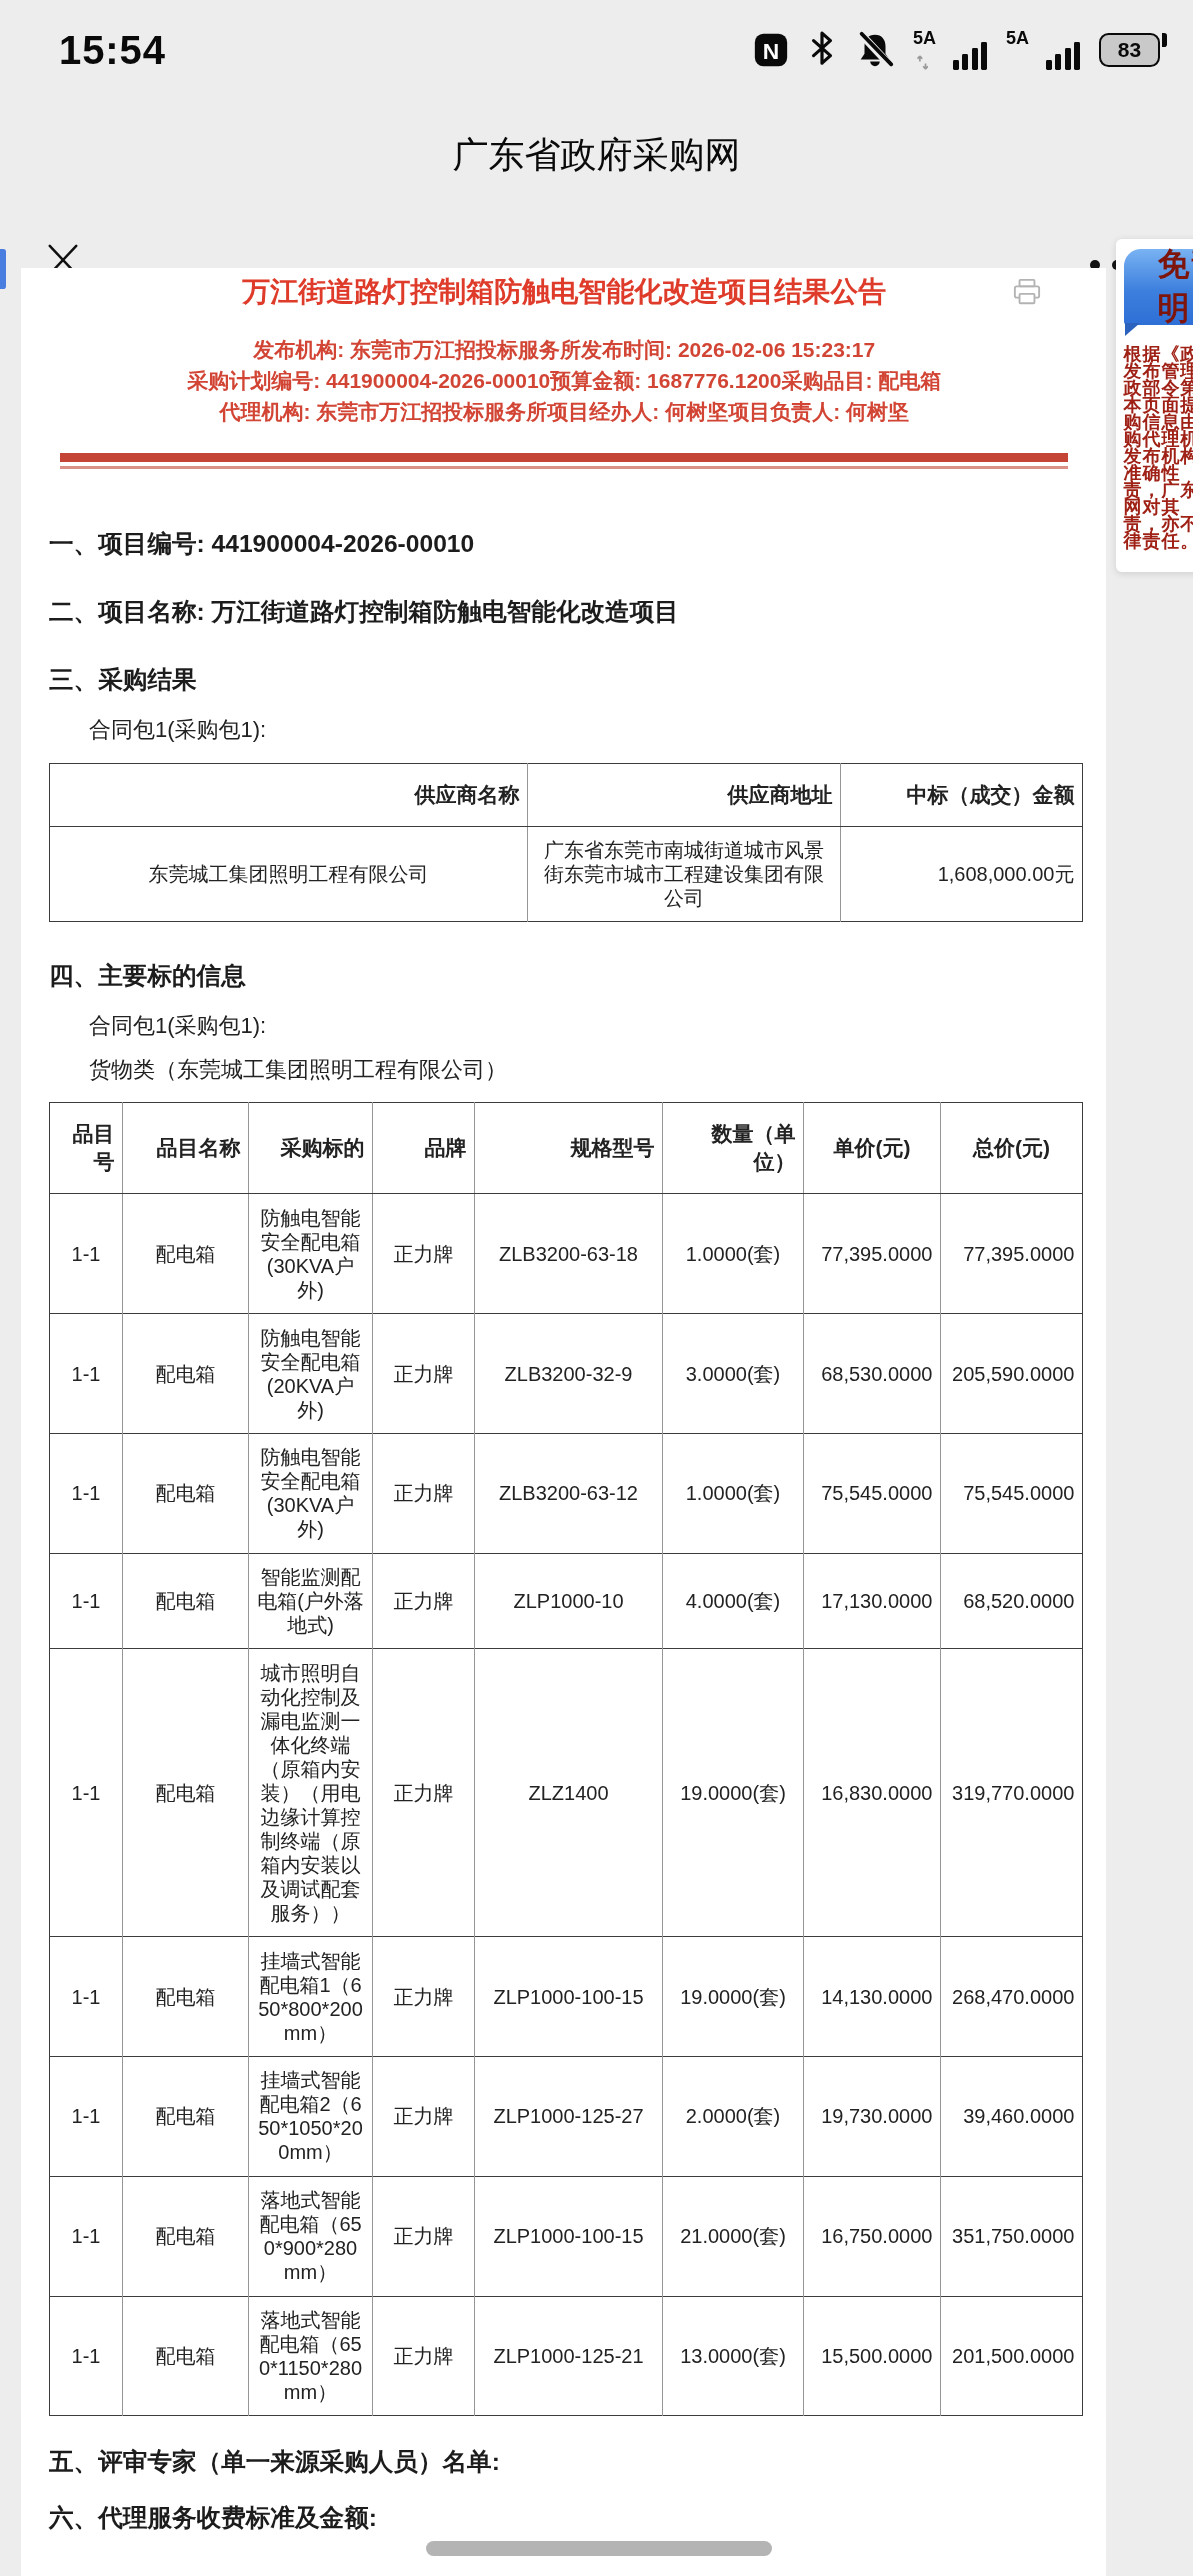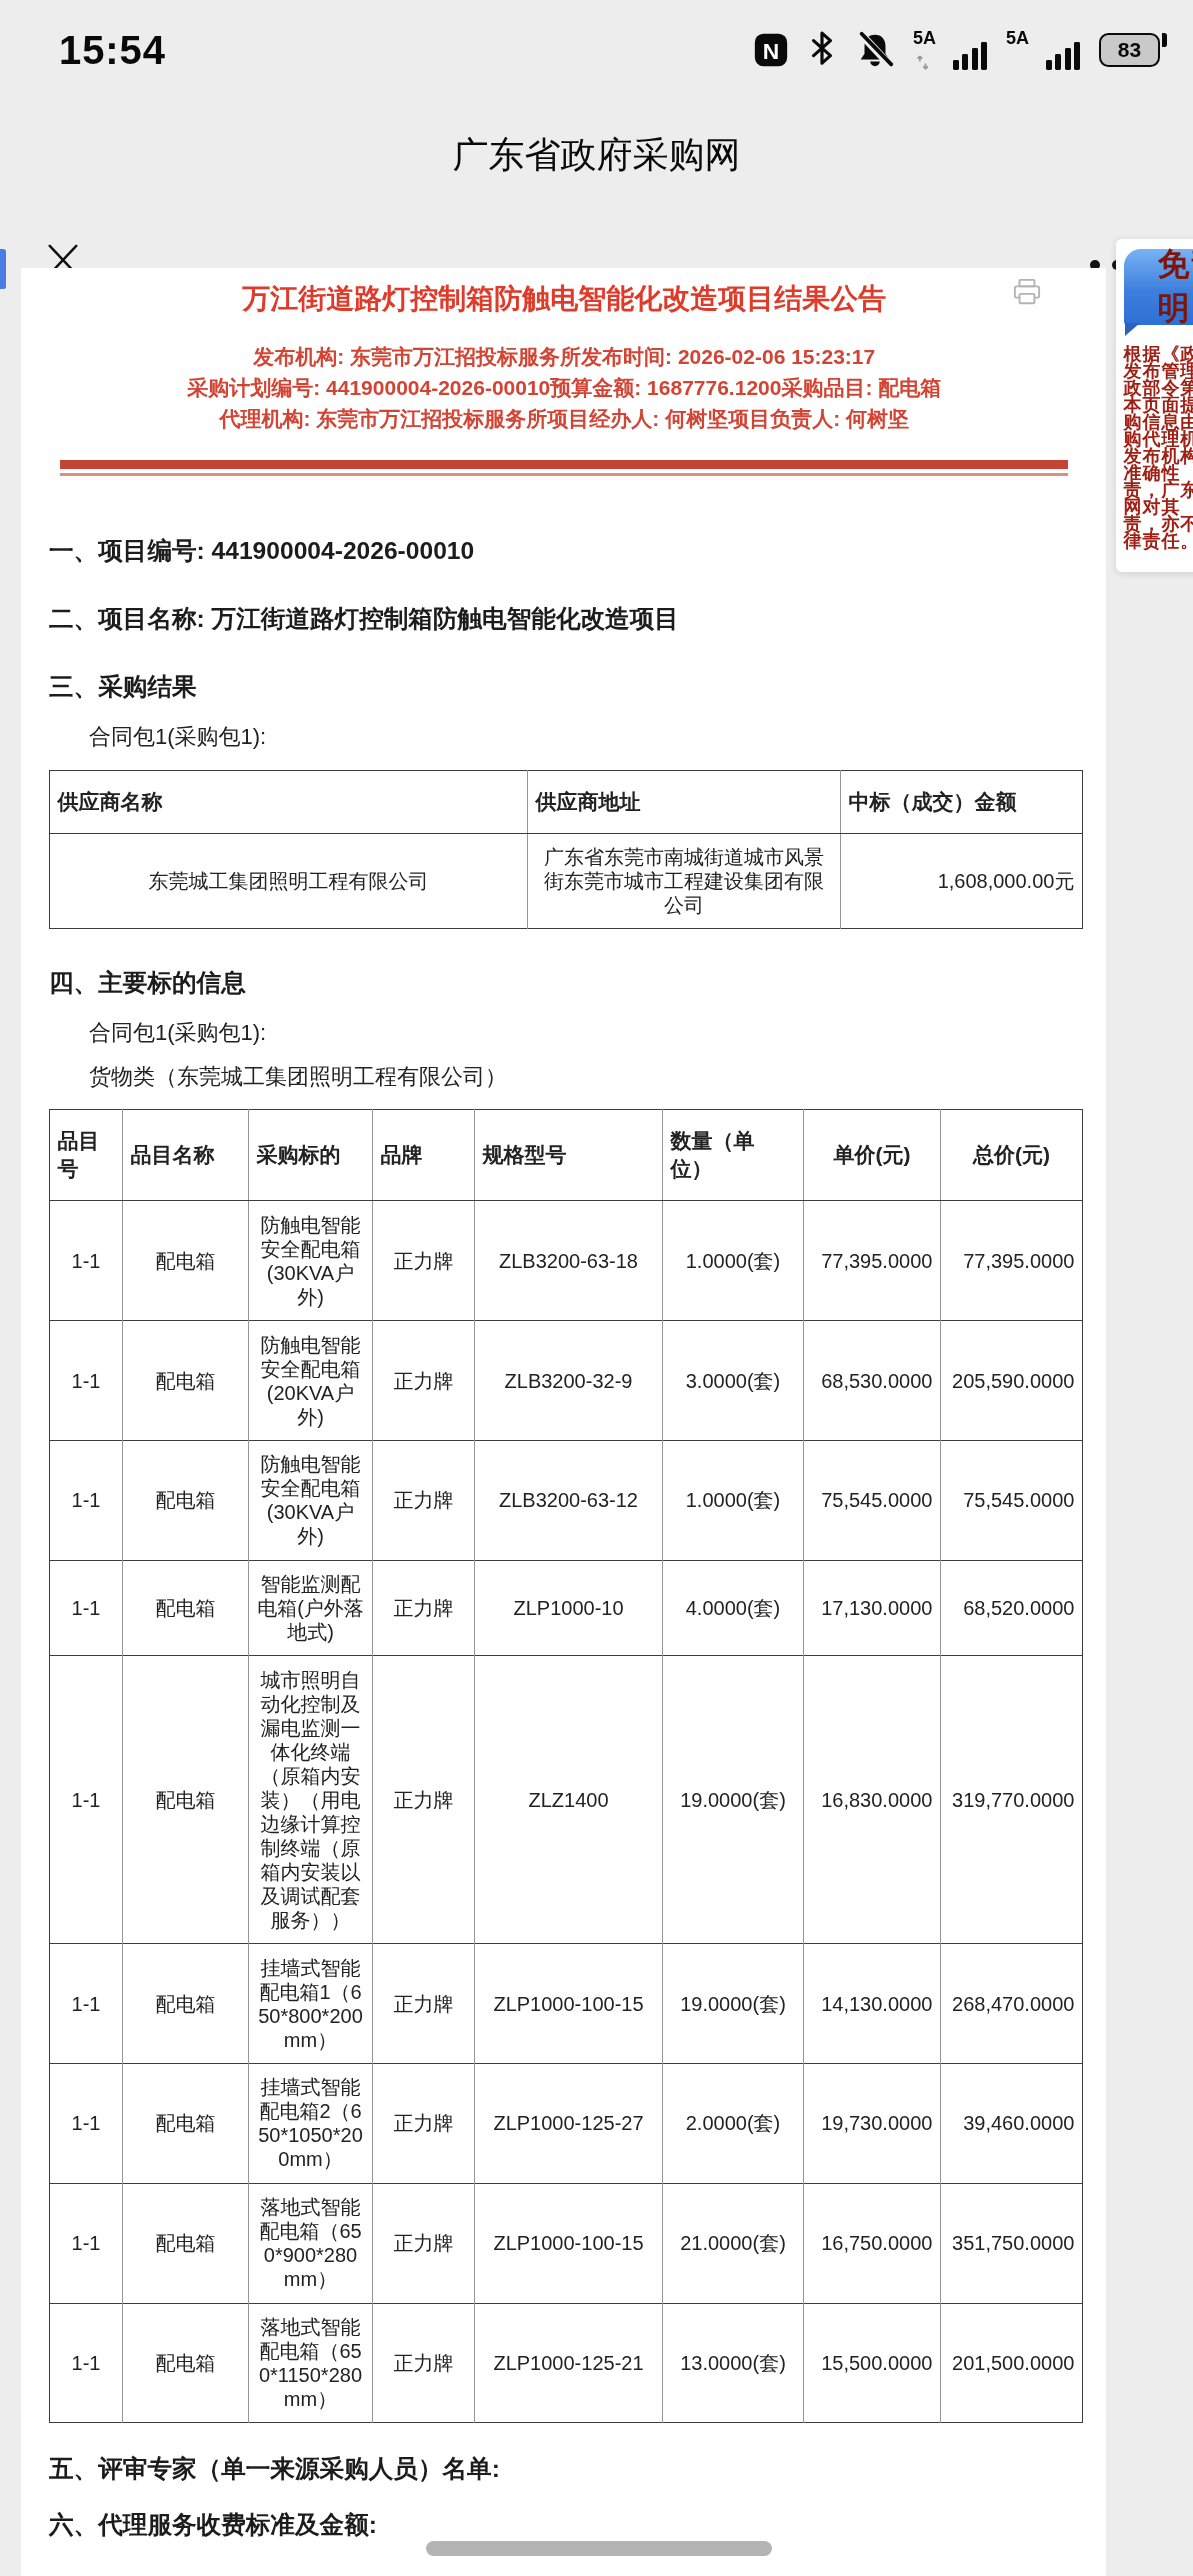--- a/index.html
+++ b/index.html
@@ -26,21 +26,21 @@
   .nav-menu { position:absolute; right:49px; top:169px; display:flex; gap:11.4px; cursor:pointer; }
   .nav-menu i { width:10.4px; height:10.4px; border-radius:50%; background:#141414; }
   .nav-center { text-align:center; padding-top:40px; }
   .nav-title { font-size:36px; color:#0a0a0a; font-weight:500; }
   .nav-url { margin-top:13.3px; font-size:25.6px; color:#a4a4a4; }
 
   
   .card { position:absolute; left:21px; top:268px; width:1085px; min-height:2308px; background:#ffffff; }
   .card-inner { padding:0 26.5px 57px 28px; }
 
-  .doc-title-row { position:relative; padding-top:13px; }
+  .doc-title-row { position:relative; padding-top:6px; }
   .doc-title { text-align:center; font-size:28px; font-weight:700; color:#df3b2a; line-height:1.25; padding:0 76px; }
   .print-btn { position:absolute; right:38px; top:9.5px; cursor:pointer; }
 
   .meta { margin-top:24.6px; color:#d24535; font-size:21px; }
   .meta-row { display:flex; justify-content:center; line-height:31px;font-weight:bold; }
   .meta-item { white-space:nowrap; }
 
   .divider { margin:26.5px 11.4px 0 11.4px; }
   .divider .thick { height:8.5px; background:#c44436; }
   .divider .thin { height:2.8px; background:#d99186; margin-top:4.7px; }
@@ -49,21 +49,21 @@
   .sub-line { font-size:22px; color:#222; padding-left:40px; line-height:26.5px; }
 
   .mt-s1 { margin-top:61px; }
   .mt-h  { margin-top:40px; }
   .mt-sub{ margin-top:23px; }
   .mt-tb { margin-top:19px; }
 
   table { border-collapse:collapse; table-layout:fixed; width:1033px; margin-left:0; background:#fff; border:1.9px solid #3c3c3c; }
   th,td { border-left:0.9px solid #969696; font-size:20px; color:#222; word-break:break-all; }
   th:first-child, td:first-child { border-left:none; }
-  thead th { border-bottom:1.9px solid #3c3c3c; font-weight:700; text-align:left; padding:17px 7.6px; font-size:21px; }
+  thead th { border-bottom:1.9px solid #3c3c3c; font-weight:700; text-align:right; padding:17px 7.6px; font-size:21px; }
   tbody td { padding:11.4px 7.6px; line-height:24px; text-align:center; }
   tbody tr + tr td { border-top:1.9px solid #3c3c3c; }
   td.al-r { text-align:right; }
   th.al-r { text-align:center; }
 
   
   .side-panel { position:absolute; left:1116px; top:239px; width:161px; height:333px; background:#ffffff; border-radius:5.7px 0 0 5.7px; box-shadow:0 1.9px 7.6px rgba(0,0,0,.12); }
   .side-banner { position:relative; margin:9.5px 0 0 7.6px; width:147px; height:76px; background:linear-gradient(180deg,#79b3f3 0%,#3d7fdd 55%,#2e6fd6 100%); border-radius:17px 17px 17px 3.8px; display:flex; align-items:center; padding-left:34px; font-size:32px; font-weight:700; color:#7d150c; letter-spacing:1.9px; }
   .side-banner:after { content:""; position:absolute; left:1.9px; bottom:-11.4px; width:0; height:0; border-left:15px solid #2a62bd; border-bottom:13.3px solid transparent; }
   .side-lines { margin:21px 0 0 7.6px; }

